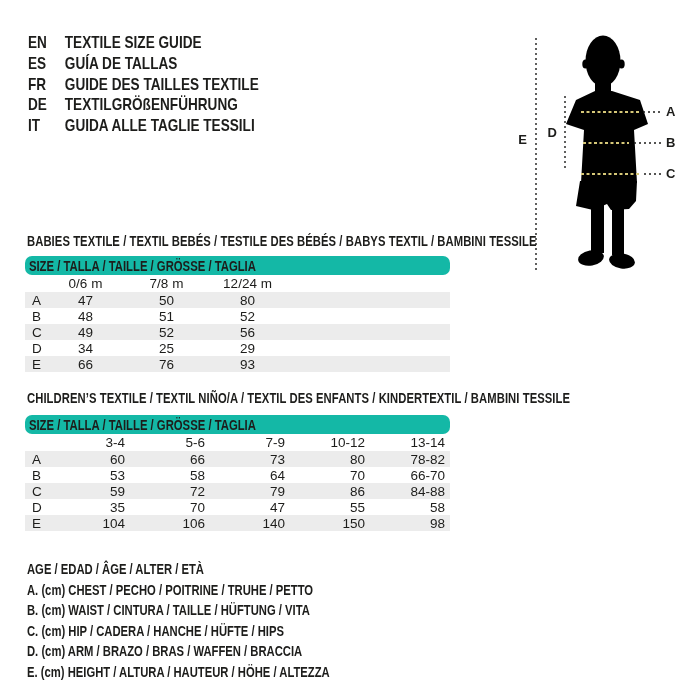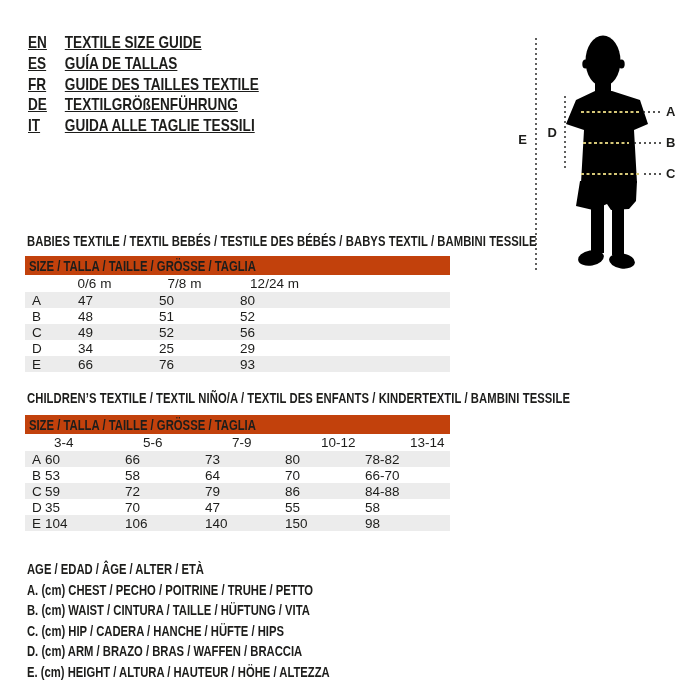--- a/index.html
+++ b/index.html
@@ -4,49 +4,49 @@
 <style>
   * { margin:0; padding:0; box-sizing:border-box; }
   html,body { width:700px; height:700px; }
   body {
     position:relative; overflow:hidden; background:#ffffff;
     font-family:"Liberation Sans", sans-serif; color:#1d1d1b;
   }
   .abs { position:absolute; }
 
   
-  .lang-list { left:28px; top:33px;text-decoration:underline; }
+  .lang-list { left:28px; top:33px; }
   .lang-row {
     display:flex; white-space:nowrap;
     font-size:17px; font-weight:bold; line-height:20.8px;
     transform:scaleX(0.80); transform-origin:0 0;
   }
   .lang-code { width:46px; flex:0 0 46px; }
 
   
   .section-heading {
     display:inline-block; white-space:nowrap;
     font-size:15px; font-weight:bold; letter-spacing:0.1px;
     transform:scaleX(0.75); transform-origin:0 50%;
   }
 
   
   .size-table { width:425px; }
-  .size-bar { background:#c2410c; height:19px; line-height:19px; }
+  .size-bar { background:#14b8a6; height:19px; line-height:19px;border-radius:7px; }
   .size-bar .bar-text {
     display:inline-block; white-space:nowrap; padding-left:5px;
     font-size:14.5px; font-weight:bold;
     transform:scaleX(0.78); transform-origin:0 50%;
   }
-  .col-row  { display:flex; align-items:center; height:17px; font-size:13.5px;gap:9px; }
+  .col-row  { display:flex; align-items:center; height:17px; font-size:13.5px; }
   .data-row { display:flex; align-items:center; height:16px; font-size:13.5px; }
   .data-row.alt { background:#ececec; }
   .row-label { width:20px; flex:0 0 20px; padding-left:7px; }
   .cell3 { width:81px; flex:0 0 81px; text-align:center; }
-  .cell5 { width:80px; flex:0 0 80px; text-align:left; }
+  .cell5 { width:80px; flex:0 0 80px; text-align:right; }
 
   
   .legend { left:27px; top:551px;margin-top:8px; }
   .legend-line {
     white-space:nowrap; font-size:15px; font-weight:bold; line-height:20.6px;
     transform:scaleX(0.75); transform-origin:0 0;
   }
 
   
   .figure-svg { left:500px; top:25px; }

